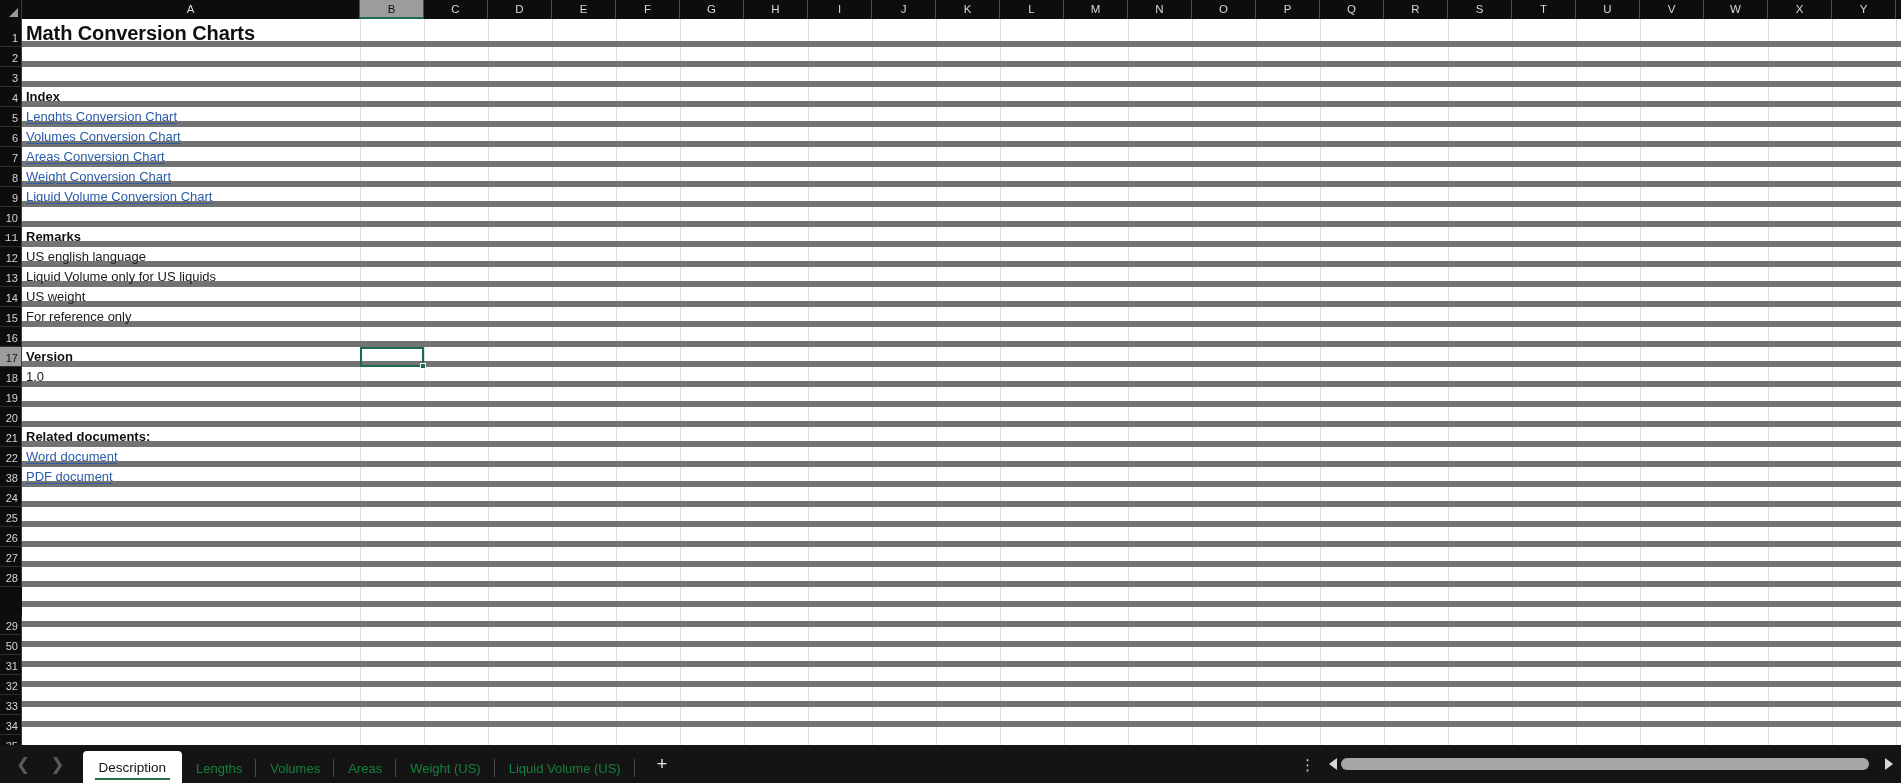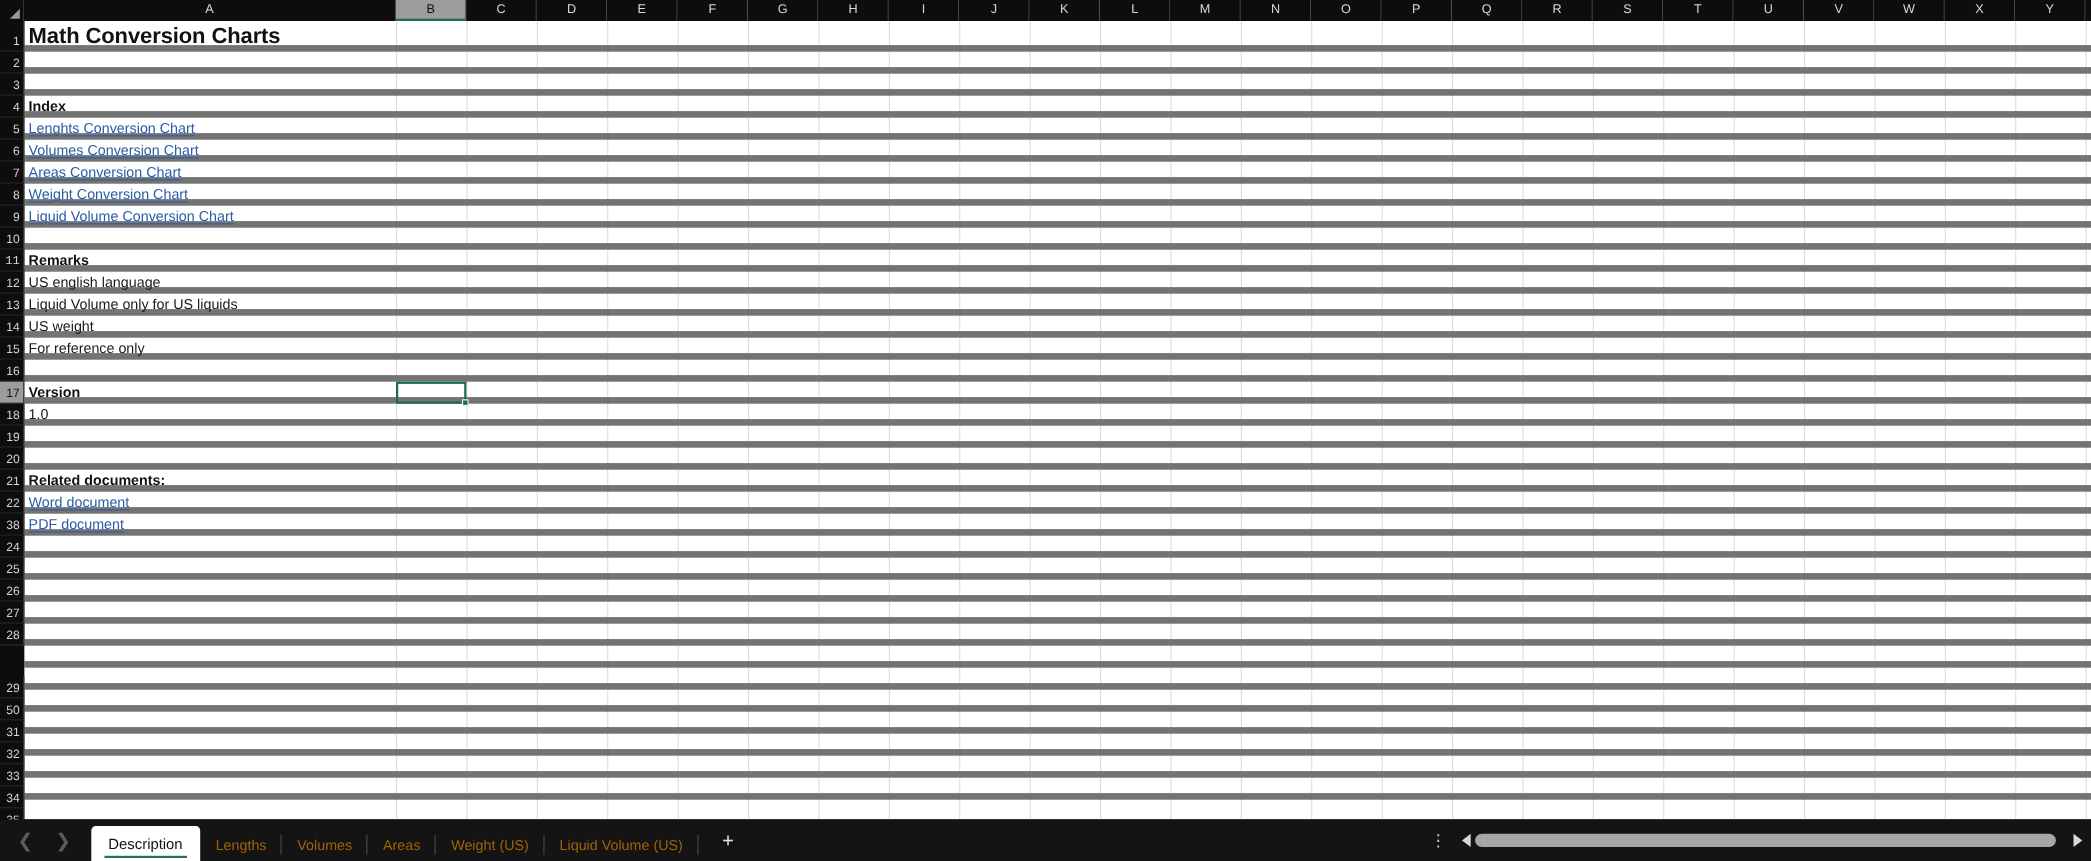--- a/index.html
+++ b/index.html
@@ -170,21 +170,21 @@
     line-height: 1;
     cursor: default;
     user-select: none;
   }
   .tabs { display: flex; align-items: flex-end; height: 38px; margin-left: 18px; }
   .tab {
     height: 30px;
     display: flex;
     align-items: center;
     padding: 0 14px;
-    color: #a16207;
+    color: #15803d;
     font-size: 13px;
     position: relative;
     white-space: nowrap;
     user-select: none;
     cursor: pointer;
   }
   .tab::after {
     content: "";
     position: absolute; right: 0; top: 6px; bottom: 6px;
     width: 1px; background: #4a4a4a;

